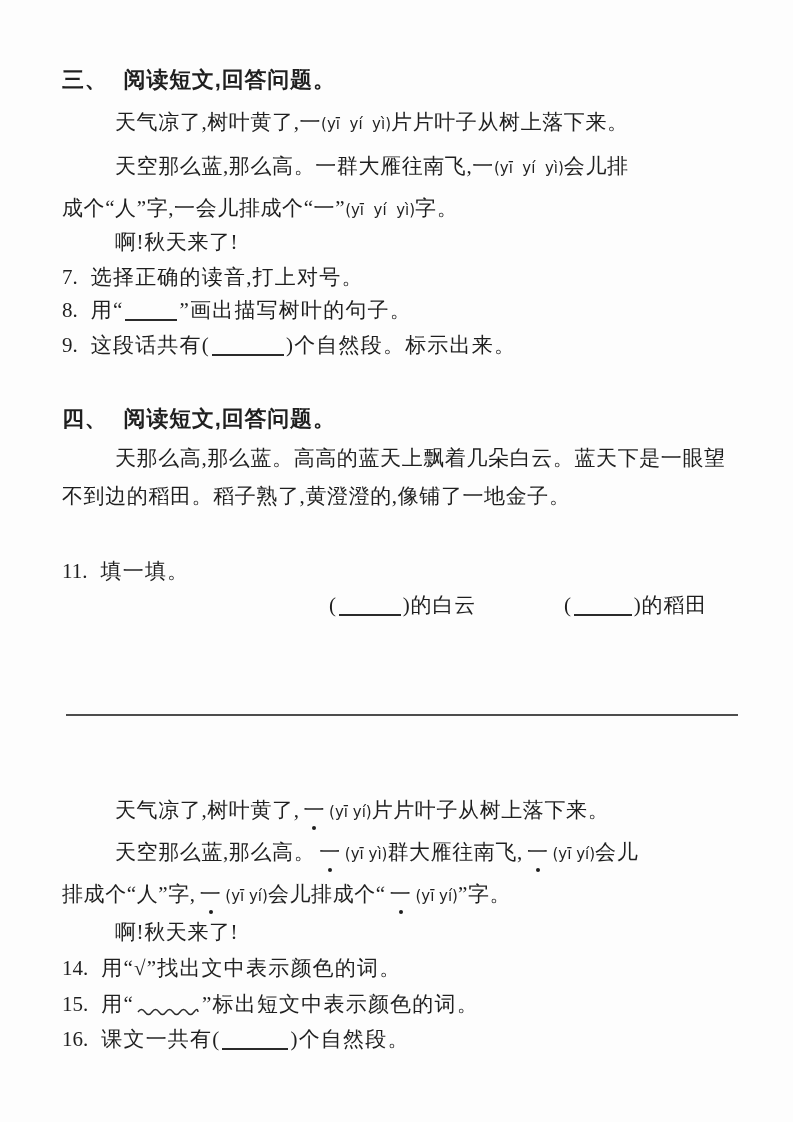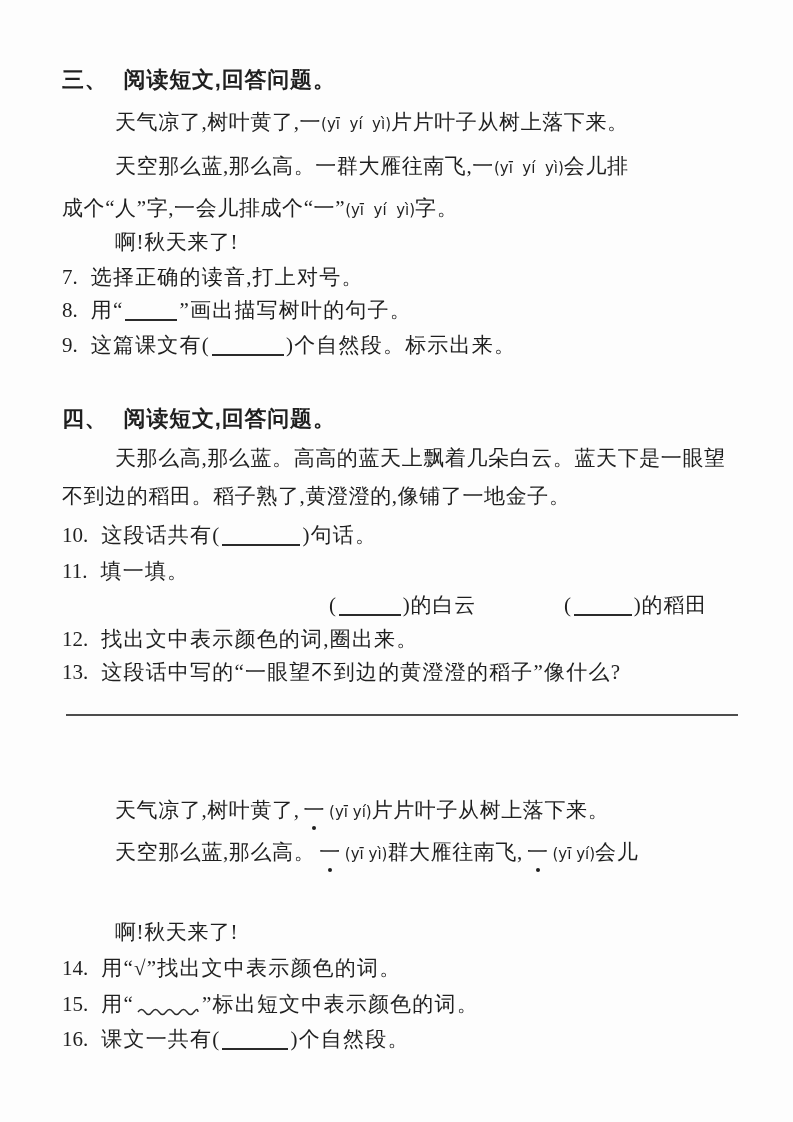--- a/index.html
+++ b/index.html
@@ -116,65 +116,59 @@
     <span>啊!秋天来了!</span>
   </div>
 
   <div class="line q" style="top:264px">
     <span class="qnum">7.</span><span>选择正确的读音,打上对号。</span>
   </div>
   <div class="line q" style="top:297px">
     <span class="qnum">8.</span><span>用“</span><span class="blank" style="width:52px"></span><span>”画出描写树叶的句子。</span>
   </div>
   <div class="line q" style="top:332px">
-    <span class="qnum">9.</span><span>这篇课文有(</span><span class="blank" style="width:72px"></span><span>)个自然段。标示出来。</span>
+    <span class="qnum">9.</span><span>这段话共有(</span><span class="blank" style="width:72px"></span><span>)个自然段。标示出来。</span>
   </div>
 
   <div class="line sec-h" style="top:405px">
     <span class="sec-num">四、</span><span>阅读短文,回答问题。</span>
   </div>
 
   <div class="line indent" style="top:445px">
     <span>天那么高,那么蓝。高高的蓝天上飘着几朵白云。蓝天下是一眼望</span>
   </div>
   <div class="line" style="top:483px">
     <span>不到边的稻田。稻子熟了,黄澄澄的,像铺了一地金子。</span>
   </div>
 
-  <div class="line q" style="top:522px">
-    <span class="qnum">10.</span><span>这段话共有(</span><span class="blank" style="width:78px"></span><span>)句话。</span>
-  </div>
   <div class="line q" style="top:558px">
     <span class="qnum">11.</span><span>填一填。</span>
   </div>
 
   <div class="fillrow">
     <span class="fg fg2">
       <span>(</span><span class="blank" style="width:62px"></span><span>)的白云</span>
     </span>
     <span class="fg fg3">
       <span>(</span><span class="blank" style="width:58px"></span><span>)的稻田</span>
     </span>
   </div>
 
-  <div class="line q" style="top:626px">
-    <span class="qnum">12.</span><span>找出文中表示颜色的词,圈出来。</span>
-  </div>
-  <div class="line q" style="top:659px">
-    <span class="qnum">13.</span><span>这段话中写的“一眼望不到边的黄澄澄的稻子”像什么?</span>
-  </div>
 
   <div class="answer-line"></div>
 
 
   <div class="line indent" style="top:839px">
     <span>天空那么蓝,那么高。</span><span class="dotted">一</span><span class="py">(yī yì)</span><span>群大雁往南飞,</span><span class="dotted">一</span><span class="py">(yī yí)</span><span>会儿</span>
   </div>
   <div class="line indent" style="top:797px">
     <span>天气凉了,树叶黄了,</span><span class="dotted">一</span><span class="py">(yī yí)</span><span>片片叶子从树上落下来。</span>
+  </div>
+  <div class="line" style="top:881px">
+    <span>排成个“人”字,</span><span class="dotted">一</span><span class="py">(yī yí)</span><span>会儿排成个“</span><span class="dotted">一</span><span class="py">(yī yí)</span><span>”字。</span>
   </div>
   <div class="line indent" style="top:919px">
     <span>啊!秋天来了!</span>
   </div>
 
   <div class="line q" style="top:955px">
     <span class="qnum">14.</span><span>用“√”找出文中表示颜色的词。</span>
   </div>
   <div class="line q" style="top:991px">
     <span class="qnum">15.</span><span>用“</span><span class="wavy"><svg width="62" height="10" viewBox="0 0 62 10">

